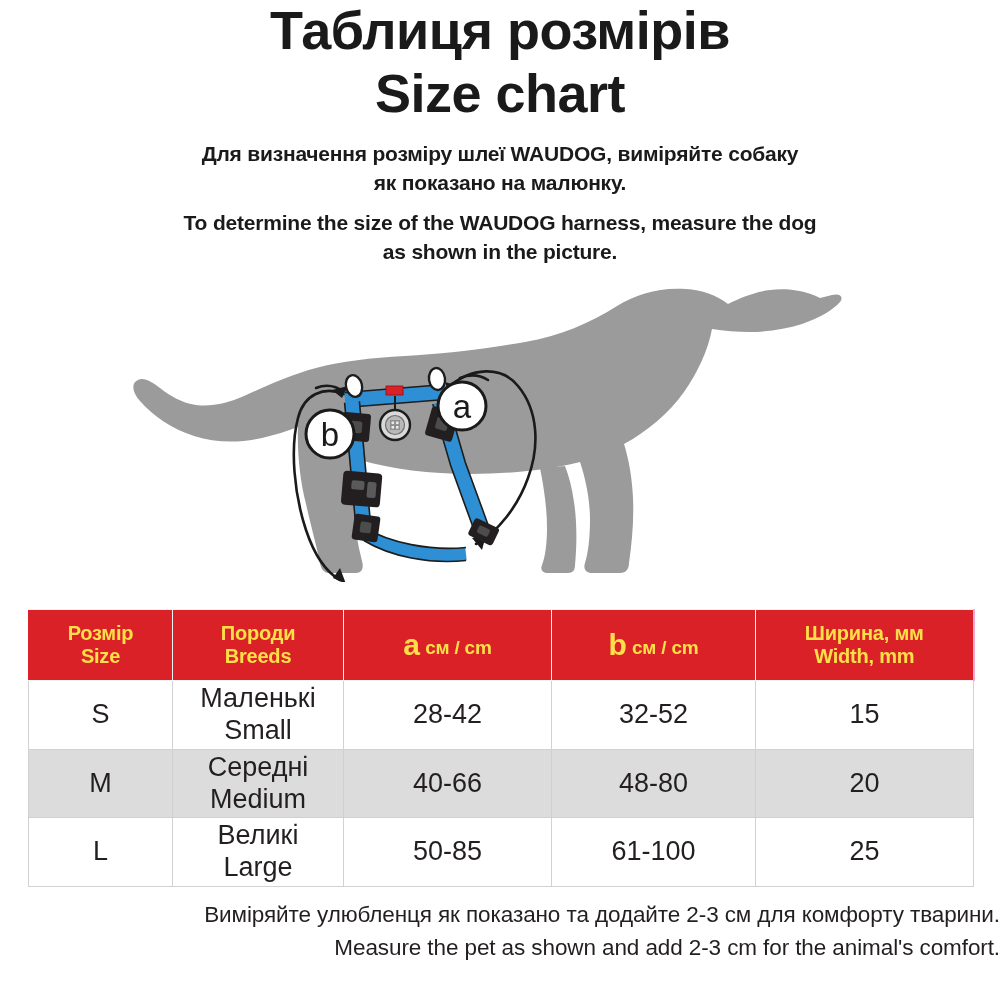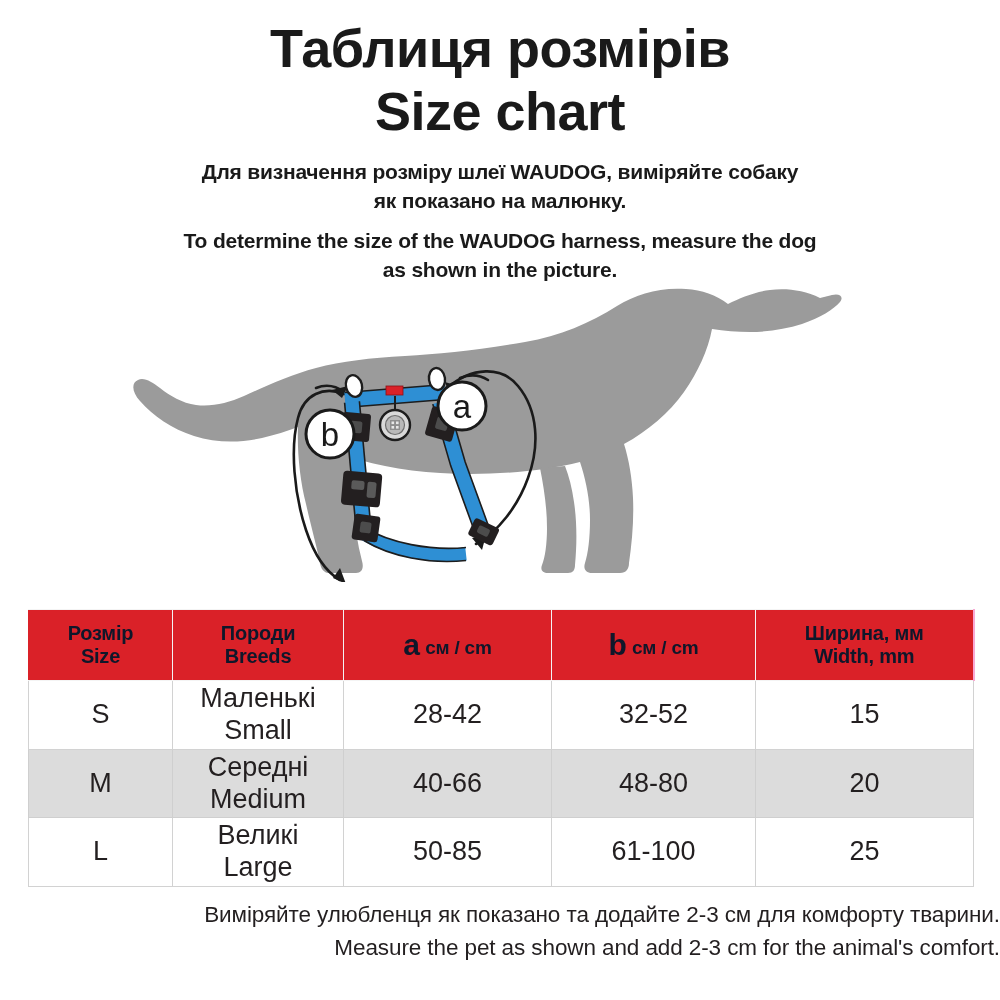--- a/index.html
+++ b/index.html
@@ -11,21 +11,21 @@
     width: 1000px;
     height: 1000px;
     font-family: "Liberation Sans", sans-serif;
     color: #1a1a1a;
     position: relative;
     overflow: hidden;
   }
 
   
   .head-block {
-    padding-top: 20px;
+    padding-top: 2px;
     text-align: center;
   }
   .title-ua {
     font-size: 54px;
     font-weight: 700;
     letter-spacing: -0.5px;
     line-height: 1.06;
     margin: 0;
   }
   .title-en {
@@ -75,21 +75,21 @@
     table-layout: fixed;
   }
   table.size-table col.c-size   { width: 144px; }
   table.size-table col.c-breeds { width: 171px; }
   table.size-table col.c-a      { width: 208px; }
   table.size-table col.c-b      { width: 204px; }
   table.size-table col.c-w      { width: 218px; }
 
   .size-table thead th {
     background: #da2128;
-    color: #0f172a;
+    color: #fde047;
     font-weight: 700;
     text-align: center;
     vertical-align: middle;
     height: 66px;
     padding: 2px 4px;
     border: 1px solid #f4f4f4;
     font-size: 20px;
     line-height: 1.16;
     letter-spacing: -0.2px;
   }

